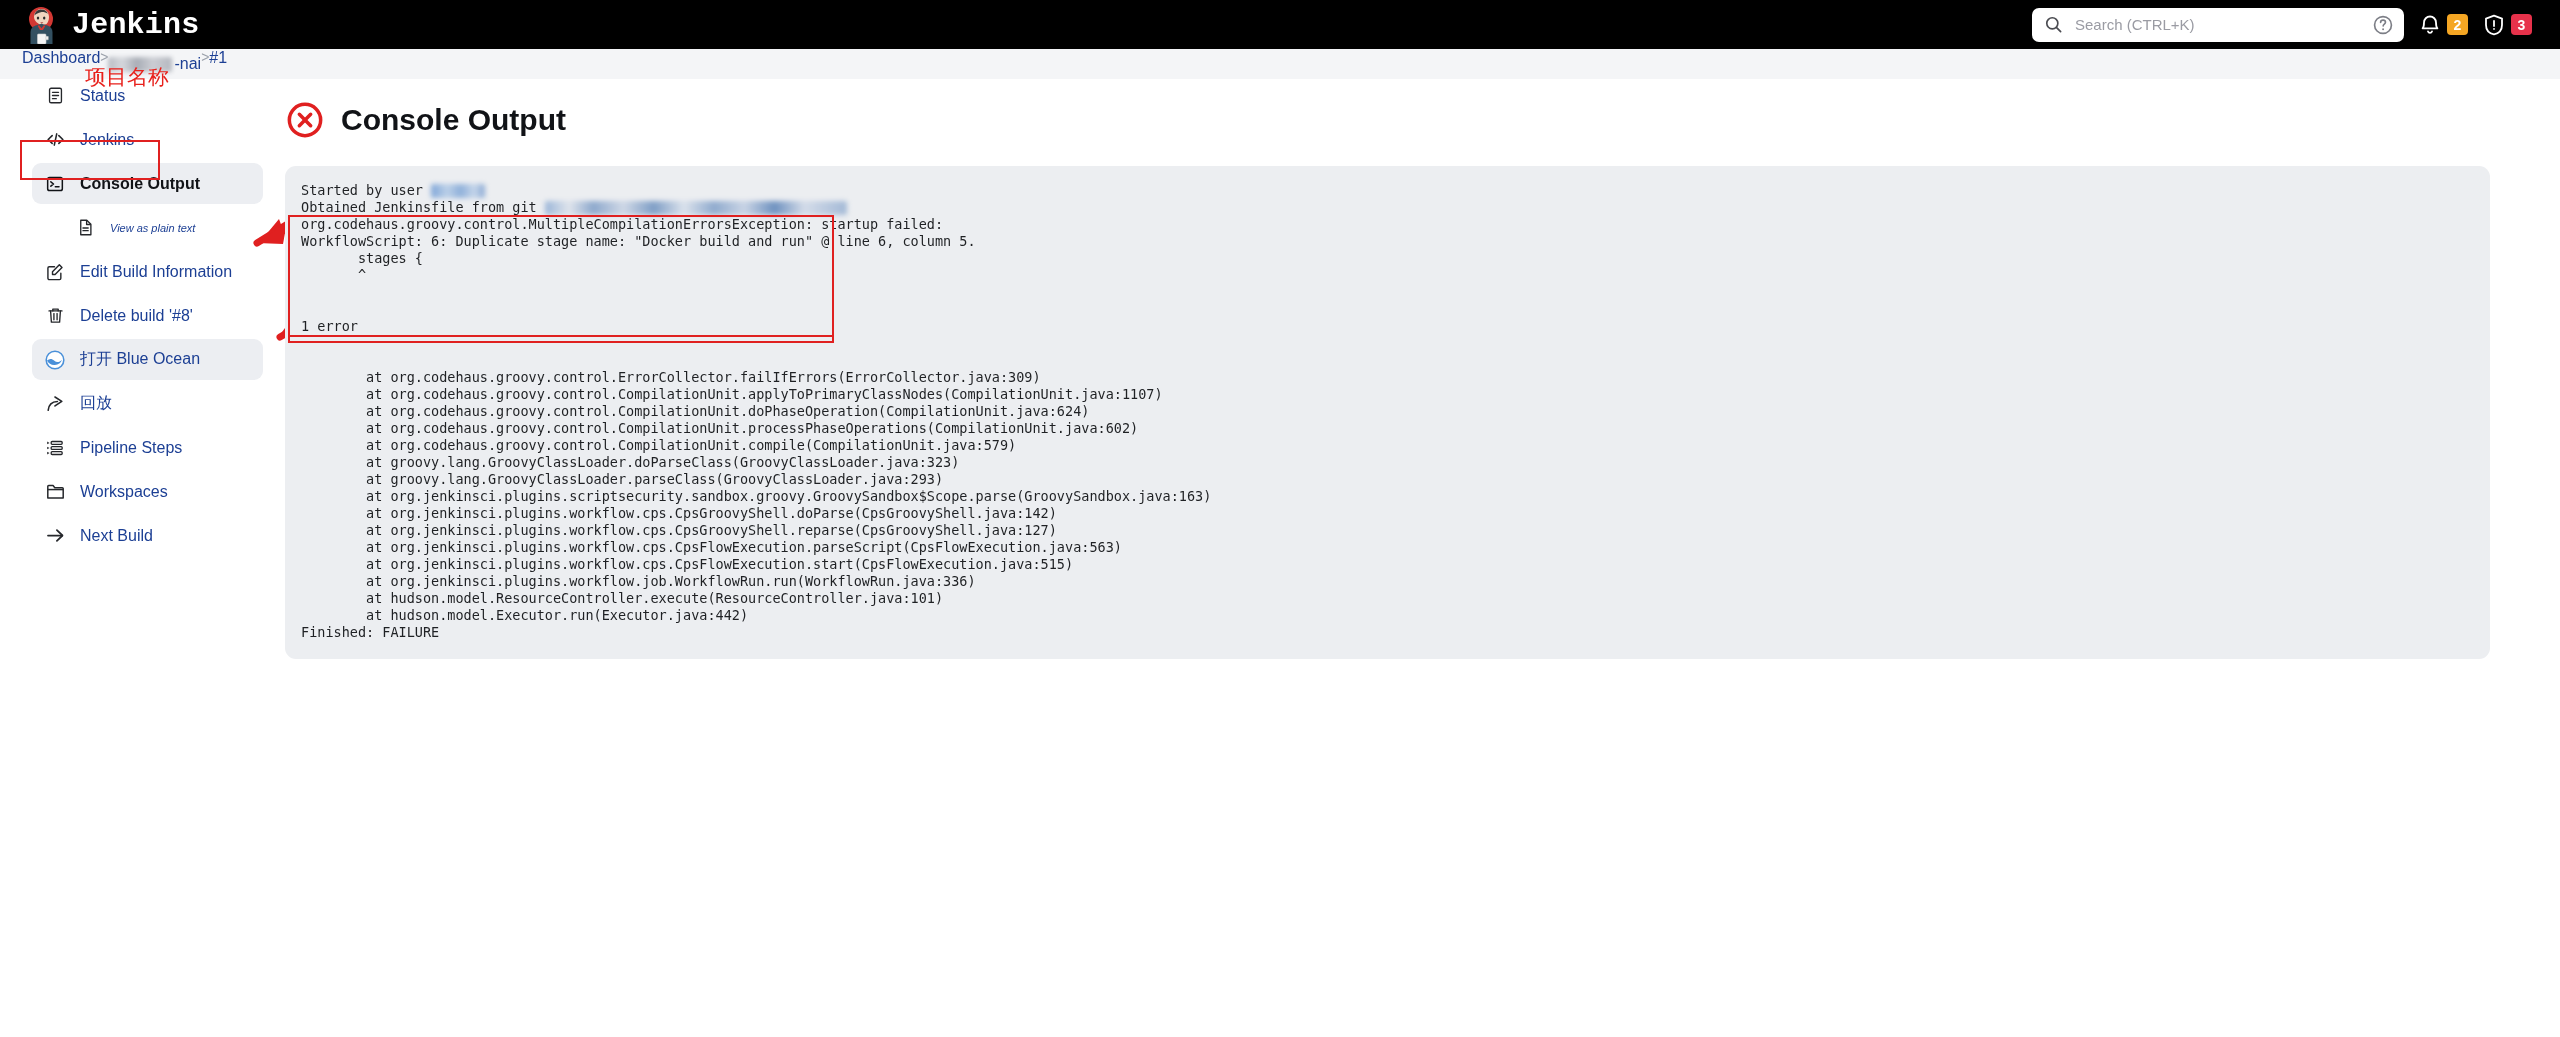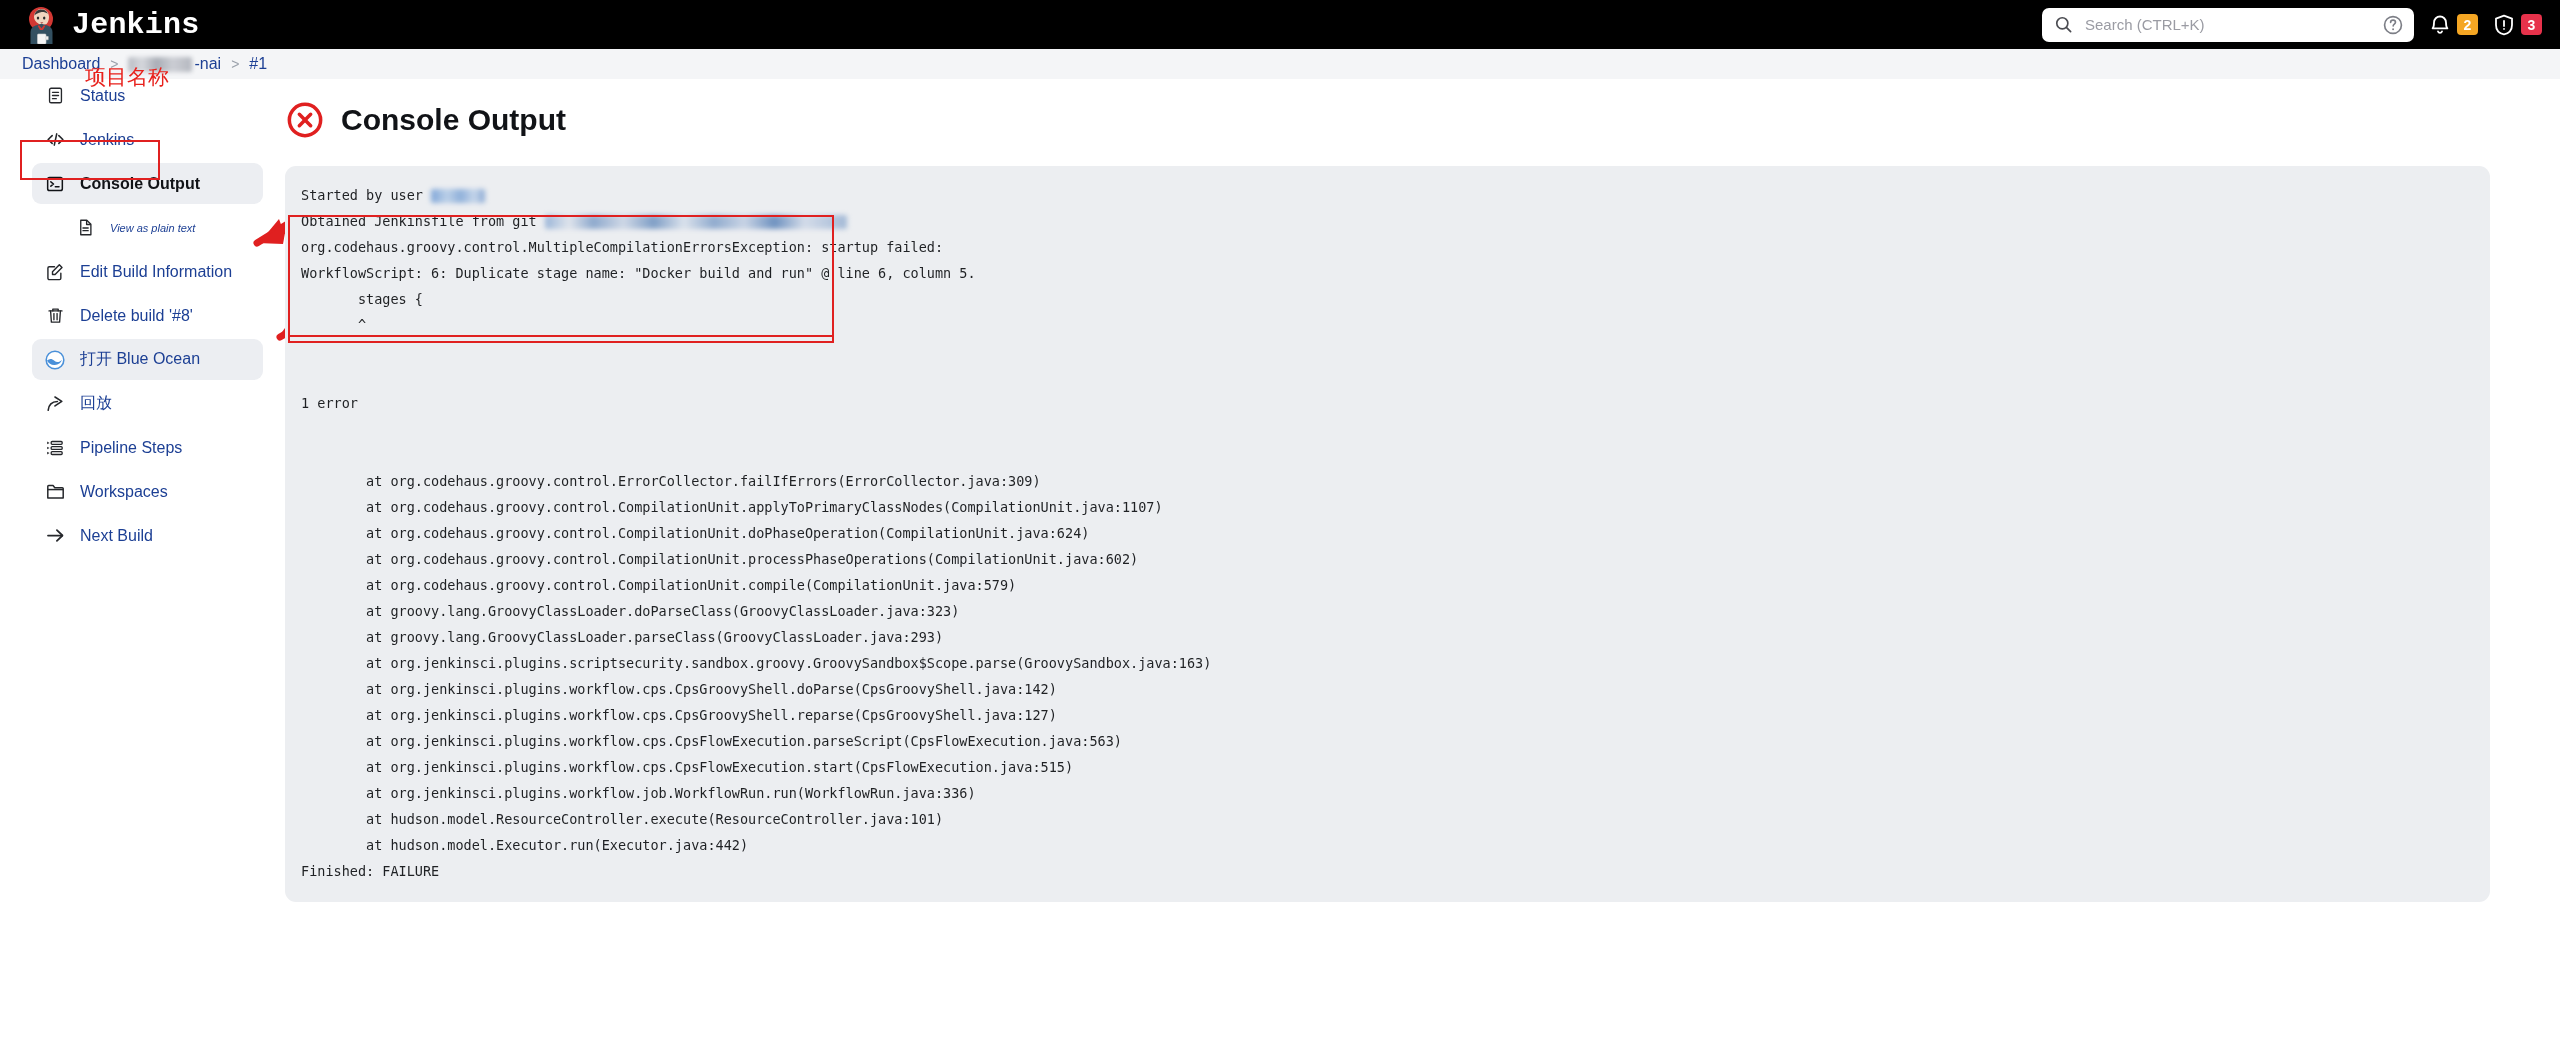--- a/index.html
+++ b/index.html
@@ -23,21 +23,21 @@
     margin-left: 26px;
   }
   #jenkins-logo { width: 34px; height: 38px; display: block; }
   #brand-name {
     color: #ffffff;
     font-family: Liberation Mono, monospace;
     font-size: 30px; font-weight: 700;
     letter-spacing: .2px;
   }
   #header-right {
-    margin-left: auto; margin-right: 18px;
+    margin-left: auto; margin-right: 28px;
     display: flex; align-items: center; gap: 14px;
   }
   #searchbox {
     width: 372px; height: 34px;
     background: #ffffff; border-radius: 7px;
     display: flex; align-items: center;
     padding: 0 10px 0 12px; gap: 10px;
   }
   #search-input {
     border: 0; outline: 0; flex: 1;
@@ -56,22 +56,22 @@
     border-radius: 4px;
     font-size: 14px; font-weight: 700; color: #ffffff;
     font-family: "Liberation Sans", sans-serif;
   }
 
   
   #breadcrumb-bar {
     position: absolute; top: 49px; left: 0;
     width: 2560px; height: 30px;
     background: #f4f5f7;
-    display: flex; align-items: center;
-    padding-left: 22px; gap: 10px;
+    display: flex; 
+    padding-left: 22px; 
   }
   .crumb {
     font-size: 16px; color: #1c3f94;
     text-decoration: none; cursor: pointer;
     font-family: "Liberation Sans", sans-serif;
   }
   .crumb-sep { color: #9aa0aa; font-size: 14px; }
   .blurred-crumb {
     display: inline-block;
     width: 64px; height: 15px;
@@ -142,21 +142,21 @@
     width: 2205px;
     background: #eceef1;
     border-radius: 11px;
     padding: 16px 22px 18px 16px;
     position: relative;
   }
   pre#console-log {
     margin: 0;
     font-family: "DejaVu Sans Mono", monospace;
     font-size: 13.5px;
-    line-height: 26px;
+    line-height: 17px;
     color: #1f2124;
     white-space: pre;
   }
   .blur-inline {
     display: inline-block;
     height: 14px; vertical-align: -3px;
     filter: blur(2.4px);
     border-radius: 2px;
   }
   .blur-user {

